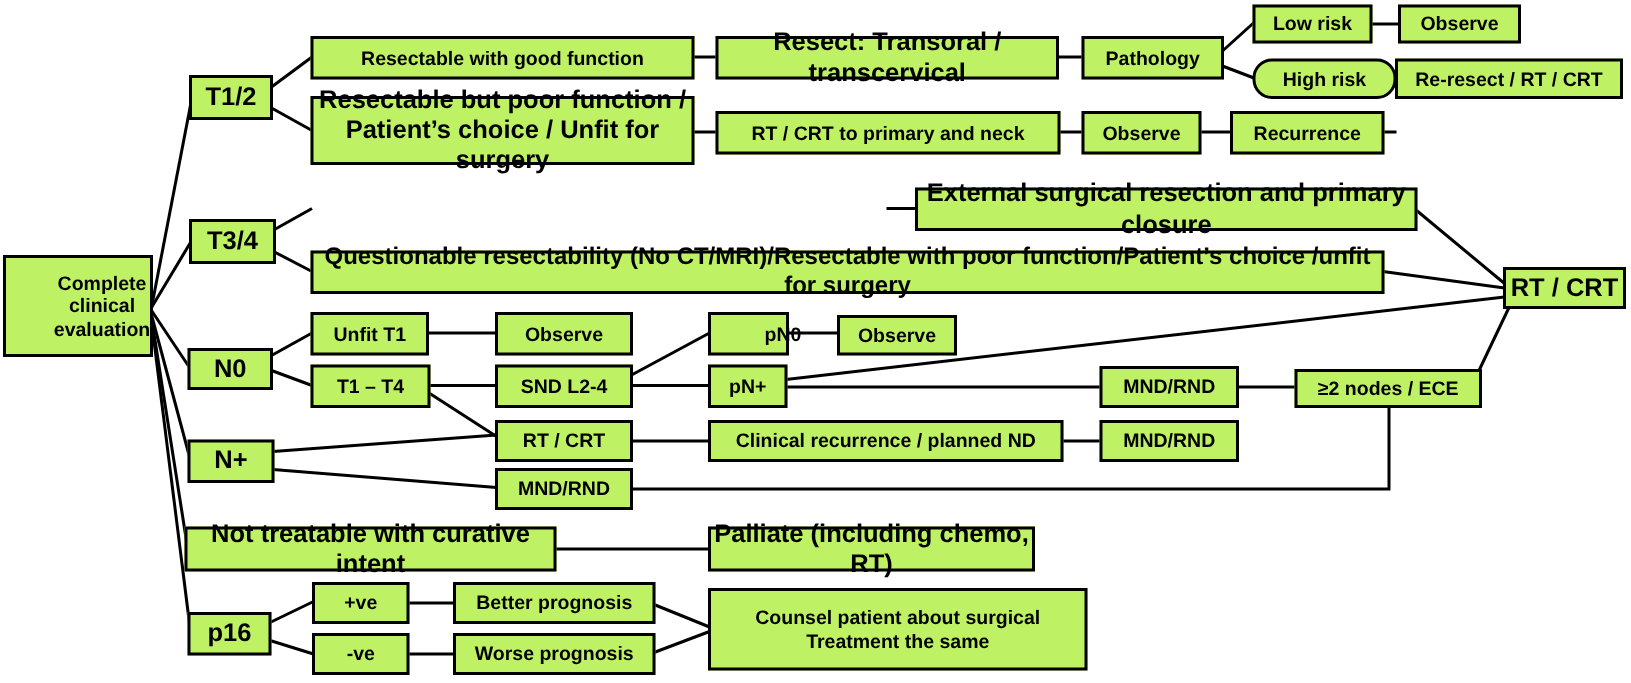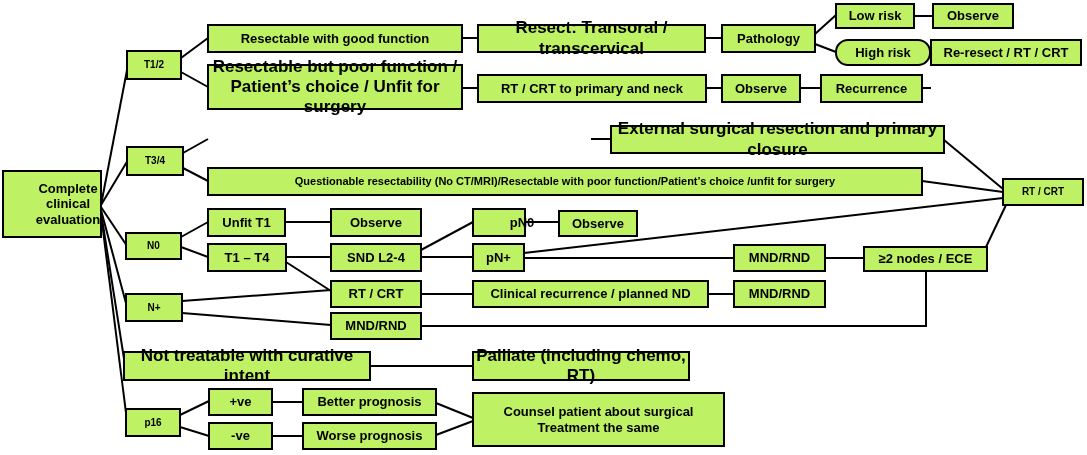--- a/index.html
+++ b/index.html
@@ -21,23 +21,23 @@
     font-size:13px;
     line-height:1.18;
     display:flex;
     align-items:center;
     justify-content:center;
     text-align:center;
     white-space:pre-line;
     z-index:1;
     padding:0 2px;
   }
-  .fs12{font-size:11px;}
+  .fs12{font-size:16px;}
   .fs125{font-size:17px;}
-  .fs14{font-size:10px;}
+  .fs14{font-size:17px;}
   line,polyline{stroke:#000;stroke-width:2;fill:none;}
 </style>
 </head>
 <body>
 
 <div id="stage">
 
   <svg id="wires" viewBox="0 0 1087 455" xmlns="http://www.w3.org/2000/svg">
 
     <line x1="101" y1="205" x2="128" y2="65"></line>

